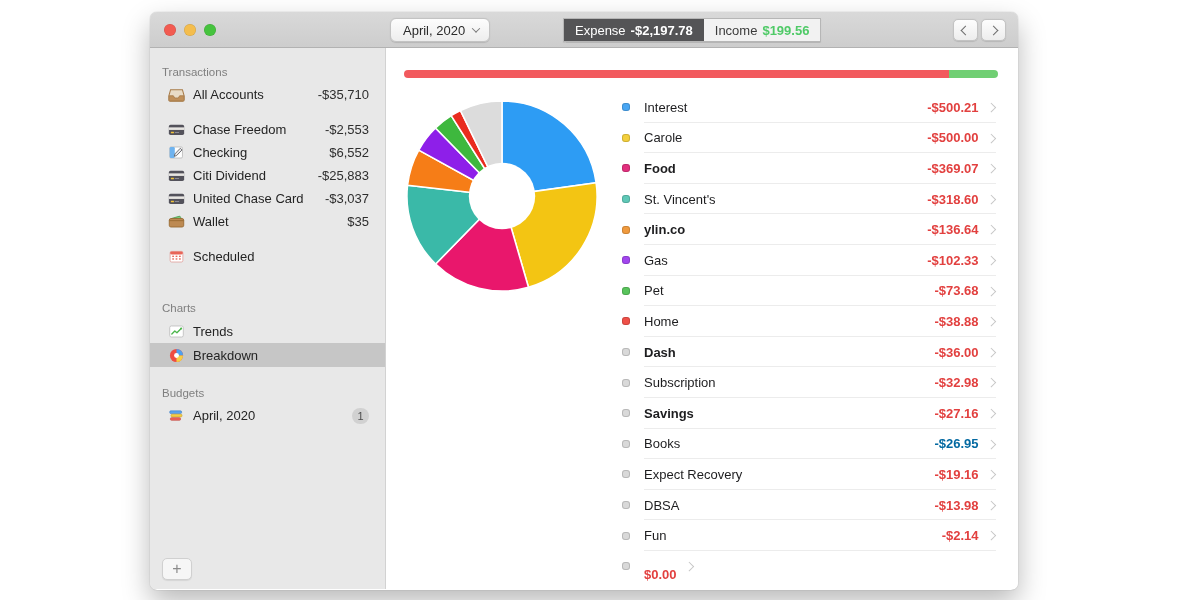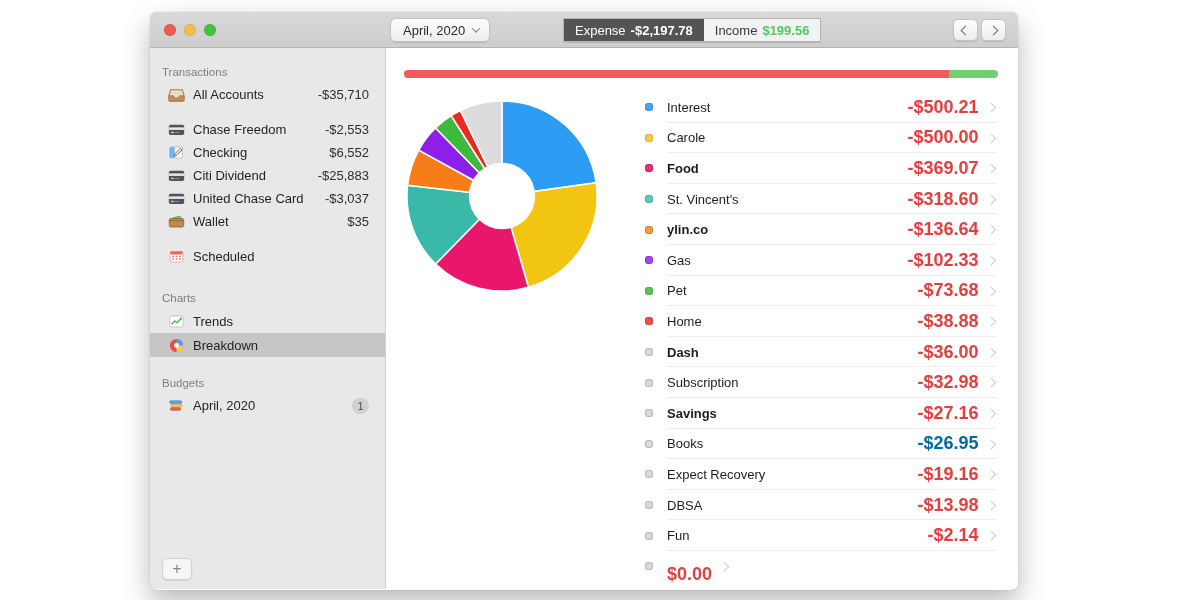--- a/index.html
+++ b/index.html
@@ -47,29 +47,29 @@
   .srow.selected { background:#c6c6c6; }
   .gap12 { height:12px; }
   .badge { background:#d1d1d1; color:#4c4c4c; font-size:11px; min-width:17px; height:16px; border-radius:8px; display:flex; align-items:center; justify-content:center; padding:0 4px; }
   .add-btn { position:absolute; left:12px; bottom:9px; width:30px; height:22px; border-radius:5px; background:#f6f6f6; border:1px solid #d0d0d0;
     color:#8a8a8a; font-size:16px; line-height:1; display:flex; align-items:center; justify-content:center; box-shadow:0 1px 1px rgba(0,0,0,.08); font-family:inherit; cursor:default; }
 
   .main { flex:1; background:#ffffff; padding:22px 20px 0 18px; display:flex; flex-direction:column; }
   .summary-bar { height:8px; border-radius:4px; overflow:hidden; display:flex; }
   .summary-bar .part { height:100%; }
 
-  .main-body { display:flex; margin-top:12px;gap:23px; }
+  .main-body { display:flex; margin-top:12px; }
   .donut-wrap { width:218px; padding-top:8px; flex-shrink:0; }
   .legend { flex:1; list-style:none; margin-top:2px; padding-right:2px; }
   .legend-row { position:relative; height:30.6px; display:flex; align-items:center; }
   .legend-row:not(:last-child)::after { content:""; position:absolute; left:22px; right:0; bottom:0; height:1px; background:#ececec; }
   .dot { width:8px; height:8px; border-radius:3px; margin-right:14px; box-shadow:inset 0 0 0 1px rgba(0,0,0,.15); flex-shrink:0; }
   .legend-row .lbl { flex:1; font-size:13px; color:#1d1d1f; }
   .legend-row .lbl.bold { font-weight:700; }
-  .legend-row .amt { font-size:18px; font-weight:700; }
+  .legend-row .amt { font-size:13px; font-weight:700; }
   .legend-row .chev { width:6.5px; height:6.5px; border-color:#c6c6c6; border-width:1.7px; margin-left:9px; margin-right:2px; }
 </style>
 </head>
 <body>
 
 <div class="stage">
   <div class="window">
 
     <div class="titlebar">
       <div class="lights">
@@ -190,21 +190,21 @@
                   <rect x="9" y="6.5" width="2" height="1.6"></rect>
                   <rect x="13" y="6.5" width="2" height="1.6"></rect>
                   <rect x="5" y="9.6" width="2" height="1.6"></rect>
                   <rect x="9" y="9.6" width="2" height="1.6"></rect>
                   <rect x="13" y="9.6" width="2" height="1.6"></rect>
                 </g>
               </svg>
             </span>
           <span class="lbl">Scheduled</span>
         </div>
-        <div class="sec-header" style="margin-top:24px">Charts</div>
+        <div class="sec-header" style="margin-top:34px">Charts</div>
         <div class="srow" style="height:24px">
           <span class="icon">
               <svg viewBox="0 0 20 15">
                 <rect x="2" y="1" width="16" height="13" rx="2" fill="#ffffff" stroke="#bdbdbd" stroke-width="1"></rect>
                 <polyline points="4.5,10.5 8,7 10.5,9 15.5,4" fill="none" stroke="#4cb64c" stroke-width="1.6" stroke-linecap="round" stroke-linejoin="round"></polyline>
                 <circle cx="15.5" cy="4" r="1.2" fill="#4cb64c"></circle>
               </svg>
             </span>
           <span class="lbl">Trends</span>
         </div>

